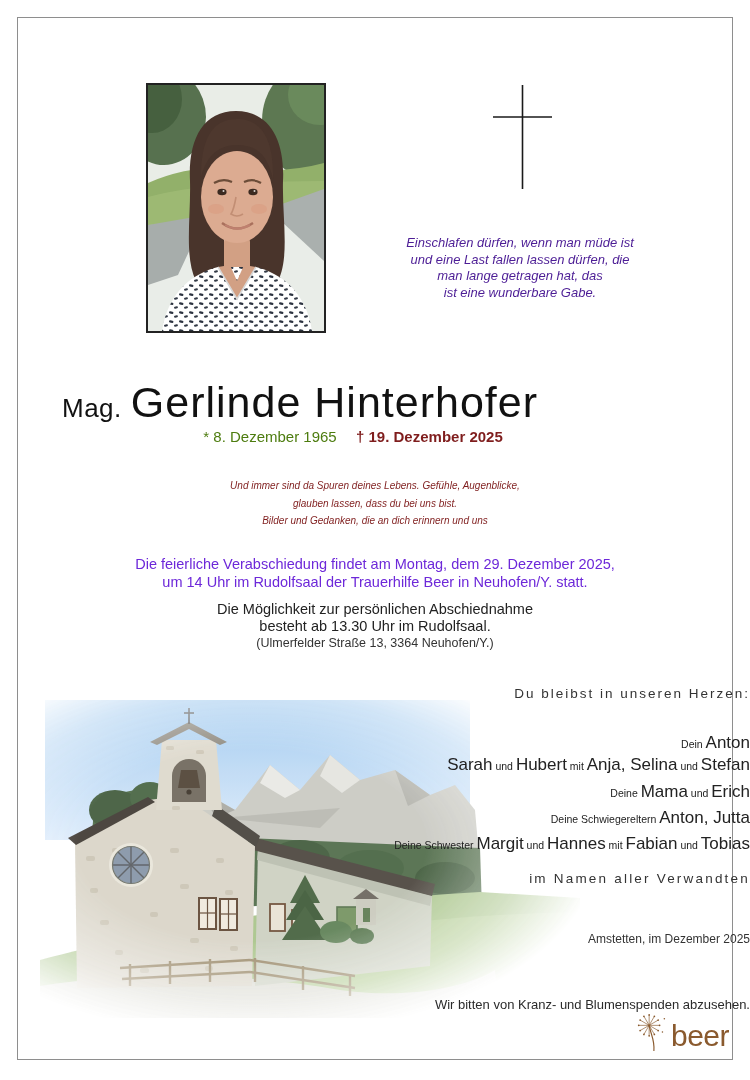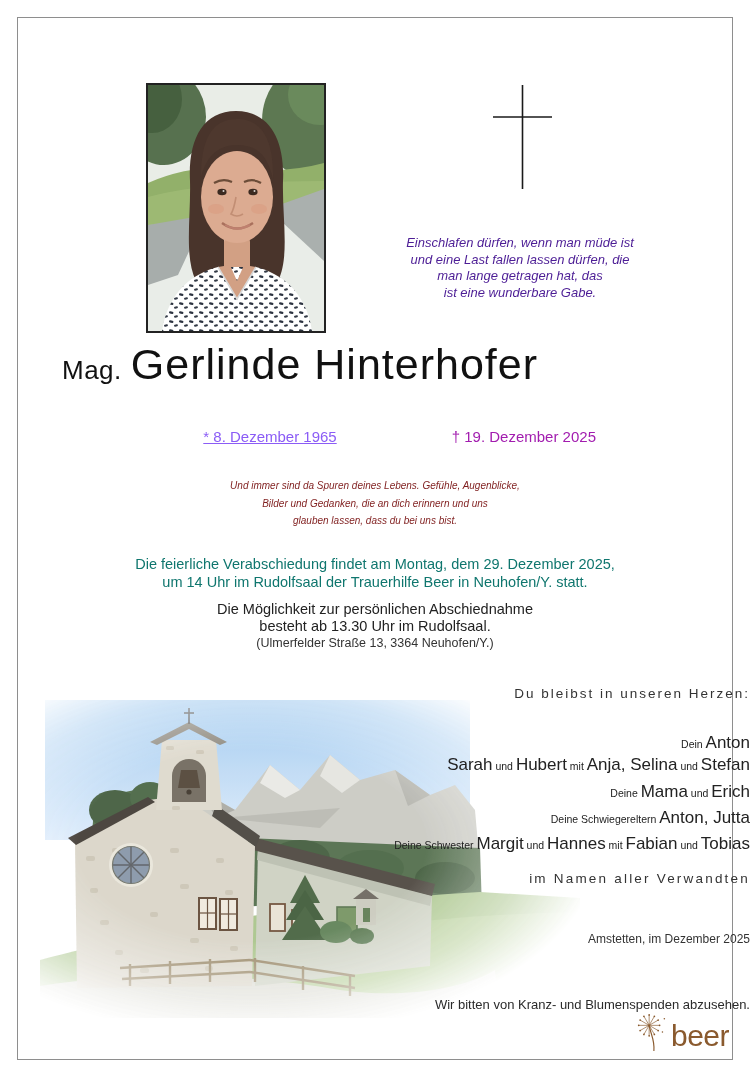--- a/index.html
+++ b/index.html
@@ -15,31 +15,31 @@
     position:absolute;left:146px;top:83px;width:176px;height:246px;
     border:2px solid #222;box-sizing:content-box;overflow:hidden;background:#e9ede8;
   }
   .photo-frame svg{display:block;filter:blur(.3px);}
   .cross-wrap{position:absolute;left:488px;top:82px;width:70px;height:110px;}
   .quote{
     position:absolute;left:385px;top:235px;width:270px;text-align:center;
     font-style:italic;font-size:13px;line-height:16.5px;color:#4c1d95;
   }
   .quote span{display:block;}
-  .name-row{position:absolute;left:0;top:340px;width:600px;text-align:center;white-space:nowrap;color:#111;}
+  .name-row{position:absolute;left:0;top:378px;width:600px;text-align:center;white-space:nowrap;color:#111;}
   .name-title{font-size:26px;letter-spacing:.5px;margin-right:9px;}
   .name-main{font-size:43px;letter-spacing:1px;}
-  .date-birth{position:absolute;left:150px;top:428px;width:240px;text-align:center;font-size:15px;color:#8b5cf6;text-decoration:underline;}
-  .date-death{position:absolute;left:356px;top:428px;width:240px;text-align:right;font-size:15px;color:#a21caf;}
+  .date-birth{position:absolute;left:150px;top:428px;width:240px;text-align:center;font-size:15px;color:#4d7c0f;}
+  .date-death{position:absolute;left:356px;top:428px;width:240px;text-align:left;font-size:15px;color:#7f1d1d;font-weight:bold;}
   .verse{
     position:absolute;left:0;top:477px;width:750px;text-align:center;
     font-style:italic;font-size:10px;line-height:17.5px;color:#7f1d1d;
   }
   .verse span{display:block;}
-  .ceremony-1{position:absolute;left:0;top:556px;width:750px;text-align:center;font-size:14.5px;line-height:17.5px;color:#0f766e;}
+  .ceremony-1{position:absolute;left:0;top:556px;width:750px;text-align:center;font-size:14.5px;line-height:17.5px;color:#6d28d9;}
   .ceremony-1 span{display:block;}
   .ceremony-2{position:absolute;left:0;top:601px;width:750px;text-align:center;font-size:14.5px;line-height:16.5px;color:#222;}
   .ceremony-2 span{display:block;}
   .ceremony-2 .addr{font-size:12.5px;padding-top:1px;color:#333;}
   .scene{position:absolute;left:20px;top:698px;width:580px;height:320px;z-index:1;}
   .scene svg{display:block;filter:blur(.35px);}
   .rcol{position:absolute;left:204px;width:546px;text-align:right;z-index:2;}
   .farewell-heading{top:686px;font-size:13.5px;letter-spacing:2px;color:#333;}
   .fam-line{white-space:nowrap;color:#222;}
   .fam-lg{font-size:17px;}
@@ -124,22 +124,22 @@
 </div>
 
 <div class="name-row">
   <span class="name-title">Mag.</span><span class="name-main">Gerlinde Hinterhofer</span>
 </div>
 <div class="date-birth">* 8. Dezember 1965</div>
 <div class="date-death">† 19. Dezember 2025</div>
 
 <div class="verse">
   <span>Und immer sind da Spuren deines Lebens. Gefühle, Augenblicke,</span>
+  <span>glauben lassen, dass du bei uns bist.</span>
   <span>Bilder und Gedanken, die an dich erinnern und uns</span>
-  <span>glauben lassen, dass du bei uns bist.</span>
 </div>
 
 <div class="ceremony-1">
   <span>Die feierliche Verabschiedung findet am Montag, dem 29. Dezember 2025,</span>
   <span>um 14 Uhr im Rudolfsaal der Trauerhilfe Beer in Neuhofen/Y. statt.</span>
 </div>
 <div class="ceremony-2">
   <span>Die Möglichkeit zur persönlichen Abschiednahme</span>
   <span>besteht ab 13.30 Uhr im Rudolfsaal.</span>
   <span class="addr">(Ulmerfelder Straße 13, 3364 Neuhofen/Y.)</span>

